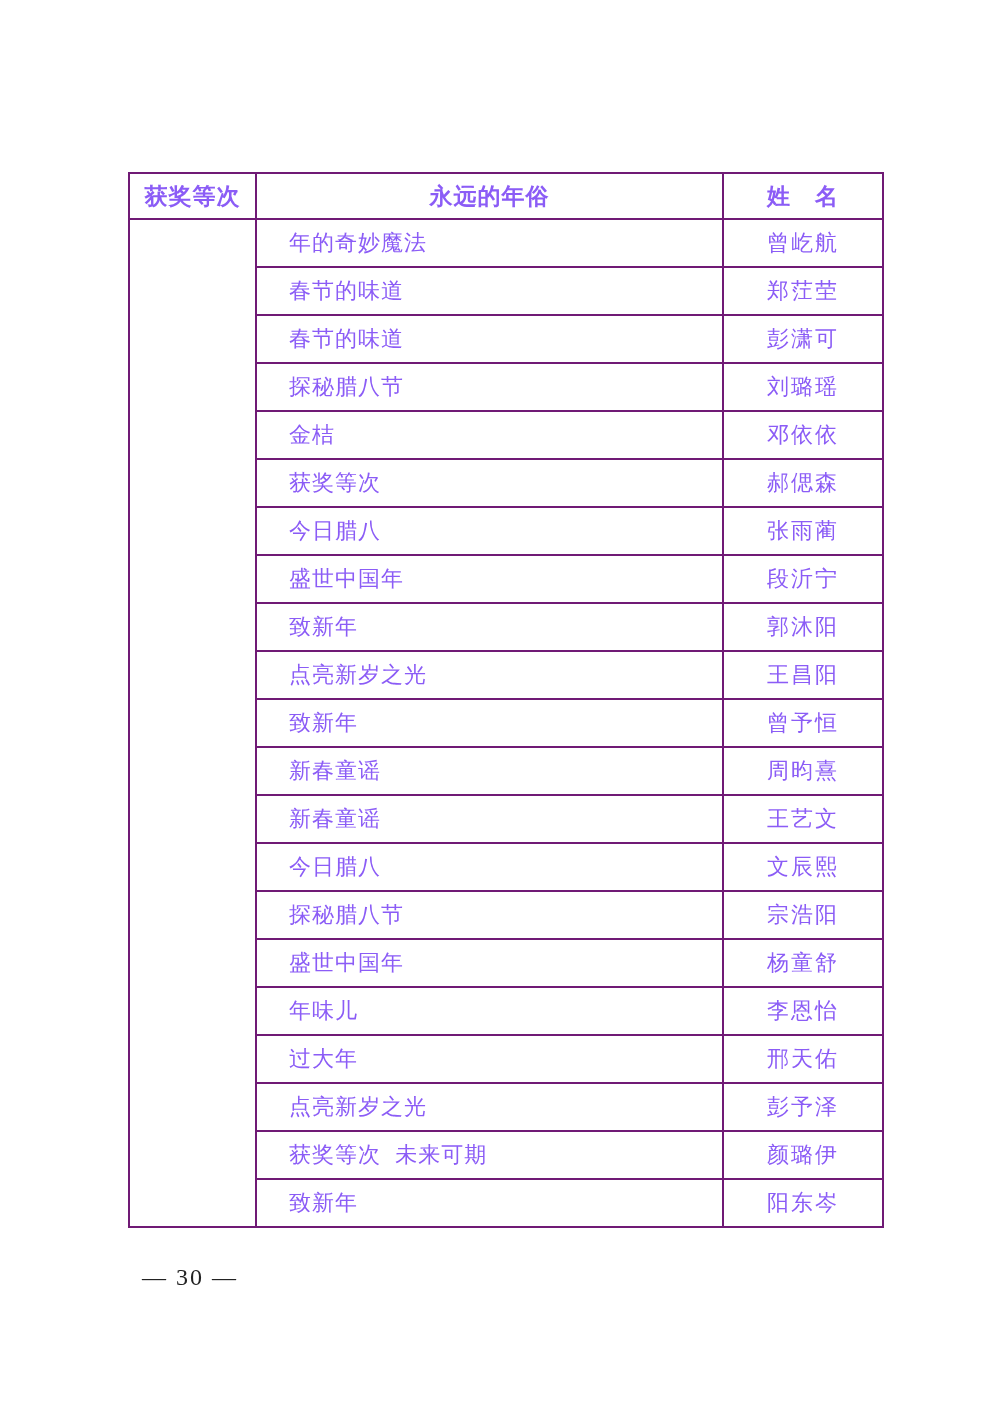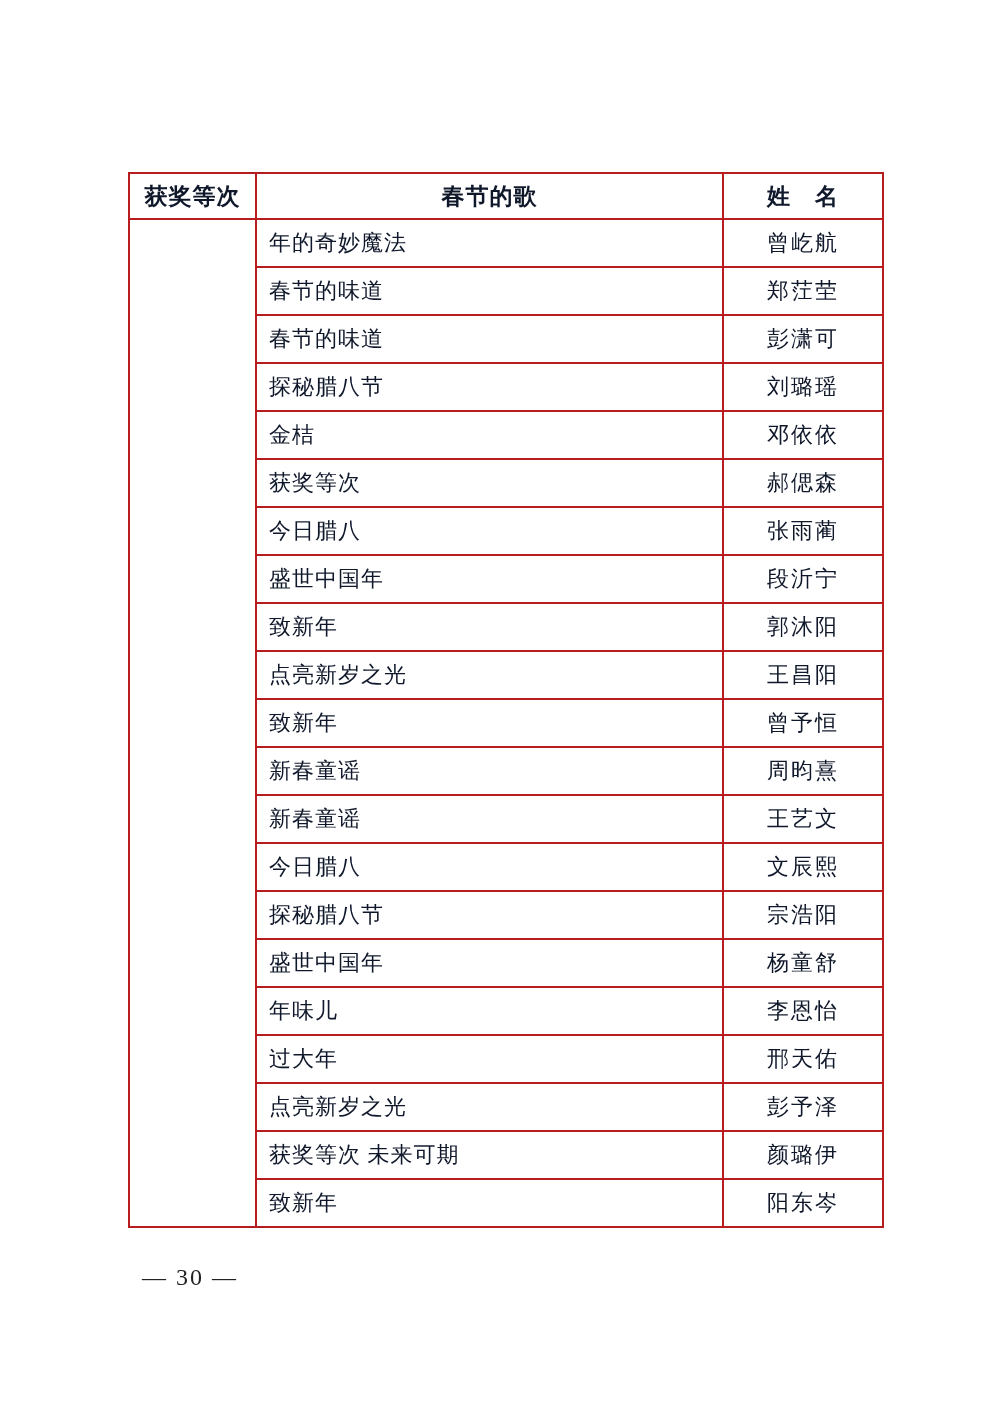--- a/index.html
+++ b/index.html
@@ -18,40 +18,41 @@
     left: 128px;
     top: 172px;
     width: 754px;
     border-collapse: collapse;
     table-layout: fixed;
   }
   .award-table col.c1 { width: 127px; }
   .award-table col.c2 { width: 467px; }
   .award-table col.c3 { width: 160px; }
   .award-table th, .award-table td {
-    border: 2px solid #b91c1c;
+    border: 2px solid #701a75;
     vertical-align: middle;
     font-size: 22px;
-    color: #0f172a;
+    color: #8b5cf6;
     overflow: hidden;
     white-space: nowrap;
   }
   .award-table thead th {
     height: 46px;
     font-weight: bold;
     text-align: center;
     font-size: 23px;
     letter-spacing: 1px;
   }
   .award-table tbody td { height: 48px; }
   td.award-level-cell { background: #ffffff; }
   td.title-cell {
     text-align: left;
-    padding-left: 12px;
+    padding-left: 32px;
     letter-spacing: 1px;
+    font-family: Liberation Mono, monospace;
   }
   td.name-cell {
     text-align: center;
     letter-spacing: 2px;
     border-radius: 22px;
   }
   .page-footer {
     position: absolute;
     left: 142px;
     top: 1264px;
@@ -68,21 +69,21 @@
 
   <table class="award-table">
     <colgroup>
       <col class="c1">
       <col class="c2">
       <col class="c3">
     </colgroup>
     <thead>
       <tr>
         <th>获奖等次</th>
-        <th>春节的歌</th>
+        <th>永远的年俗</th>
         <th>姓　名</th>
       </tr>
     </thead>
     <tbody>
 
     <tr>
           <td class="award-level-cell" rowspan="21"></td>
           <td class="title-cell">年的奇妙魔法</td>
           <td class="name-cell">曾屹航</td>
         </tr>

